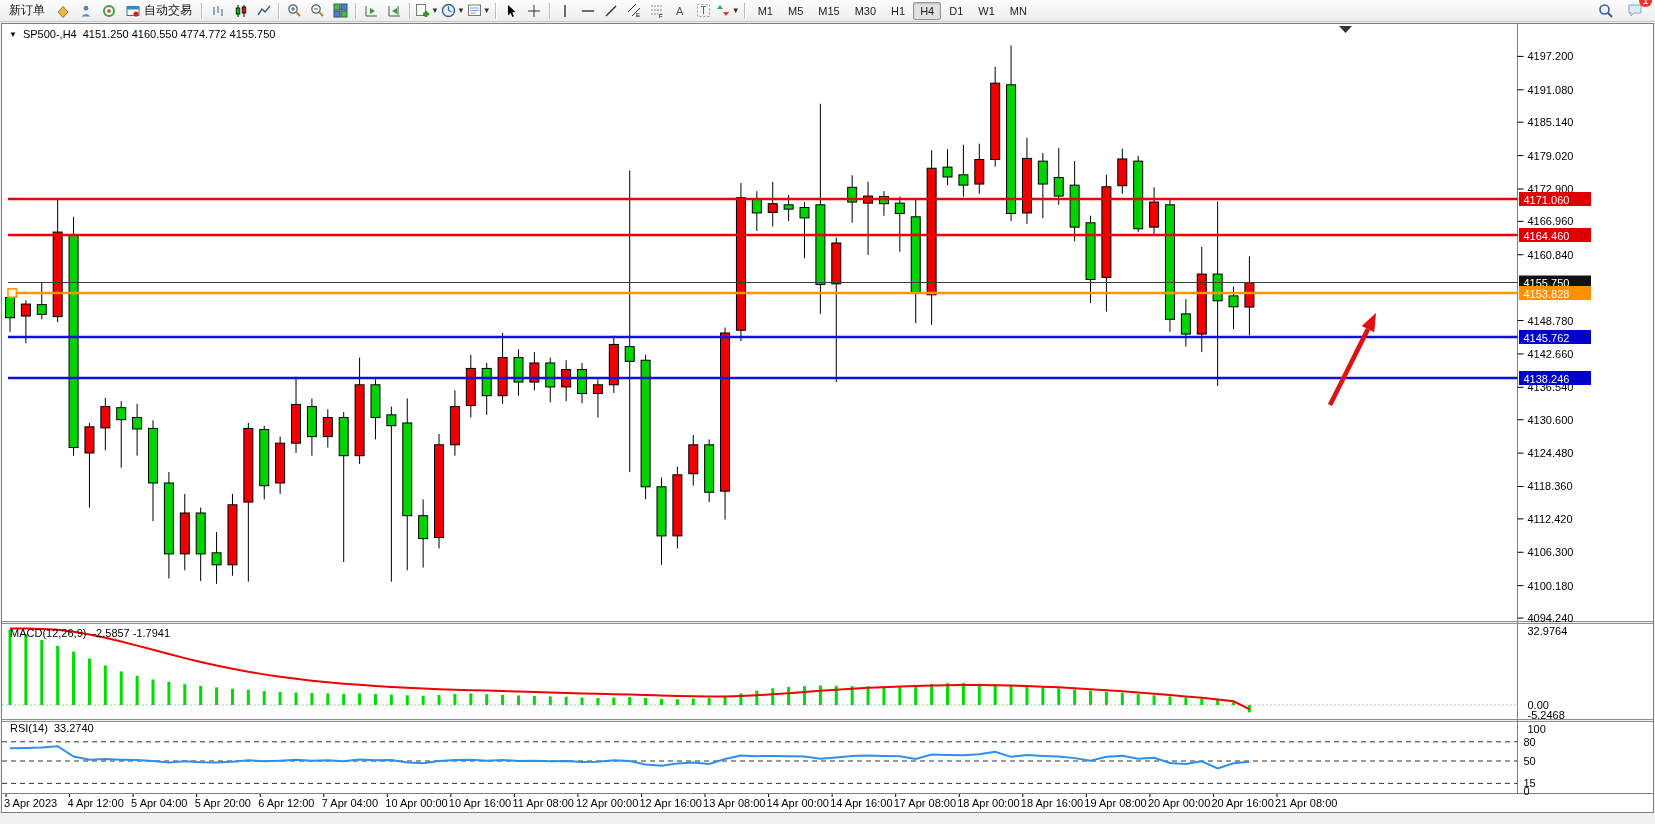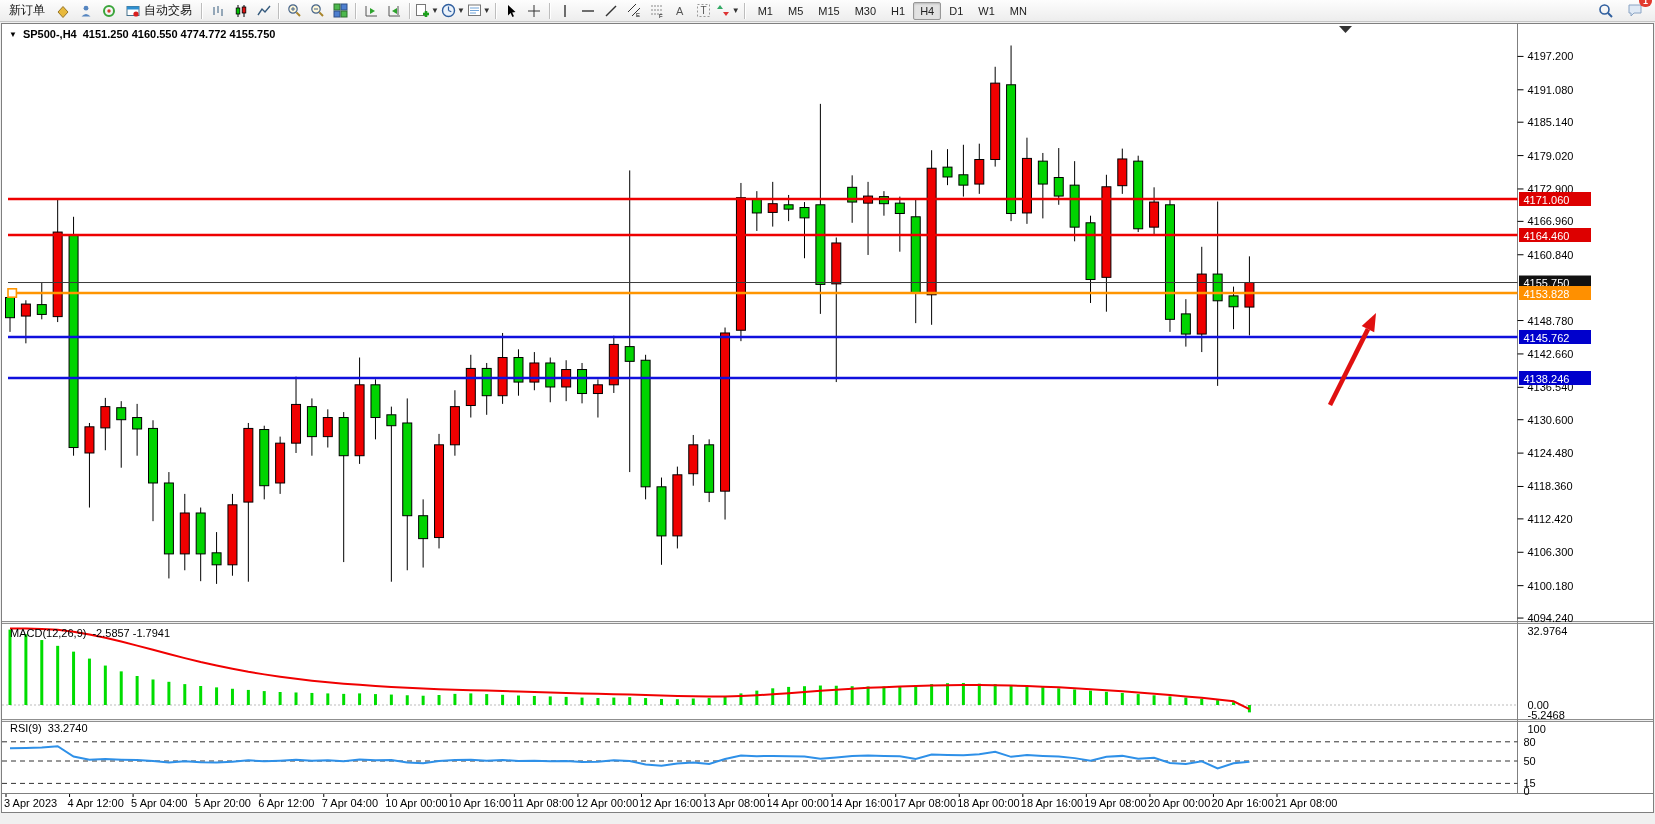--- a/index.html
+++ b/index.html
@@ -18,21 +18,21 @@
   .tf-btn.active{background:#e2e2e2;border-color:#979797;box-shadow:inset 0 1px 2px rgba(0,0,0,.18);}
   .tb-right{margin-left:auto;display:flex;align-items:center;gap:6px;padding-right:6px;}
   .chat-wrap{position:relative;}
   .badge{position:absolute;top:-6px;right:-7px;background:#e23a2e;color:#fff;font-size:9px;font-weight:bold;
          border-radius:8px;padding:1px 4px;line-height:10px;}
   
   #chart-svg{position:absolute;top:0;left:0;z-index:1;}
   #chart-svg text{font-family:"Liberation Sans",sans-serif;}
   .overlay{position:absolute;z-index:5;pointer-events:none;font-size:11px;color:#000;display:flex;gap:6px;align-items:center;}
   .tri{font-size:8px;}
-  .bold{font-weight:bold;}
+  .bold{font-weight:normal;}
 </style>
 </head>
 <body>
 
 <div class="window">
 
   <div class="toolbar">
     <span class="tb-text-btn">
         <span>新订单</span>
       </span>
@@ -631,17 +631,17 @@
   <div class="overlay" style="left:9px;top:28px;">
     <span class="tri">▼</span>
     <span class="bold">SP500-,H4</span>
     <span class="bold">4151.250 4160.550 4774.772 4155.750</span>
   </div>
   <div class="overlay" style="left:10px;top:627px;">
     <span>MACD(12,26,9)</span>
     <span>-2.5857 -1.7941</span>
   </div>
   <div class="overlay" style="left:10px;top:722px;">
-    <span>RSI(9)</span>
+    <span>RSI(14)</span>
     <span>33.2740</span>
   </div>
 
 </div>
 
 </body></html>

